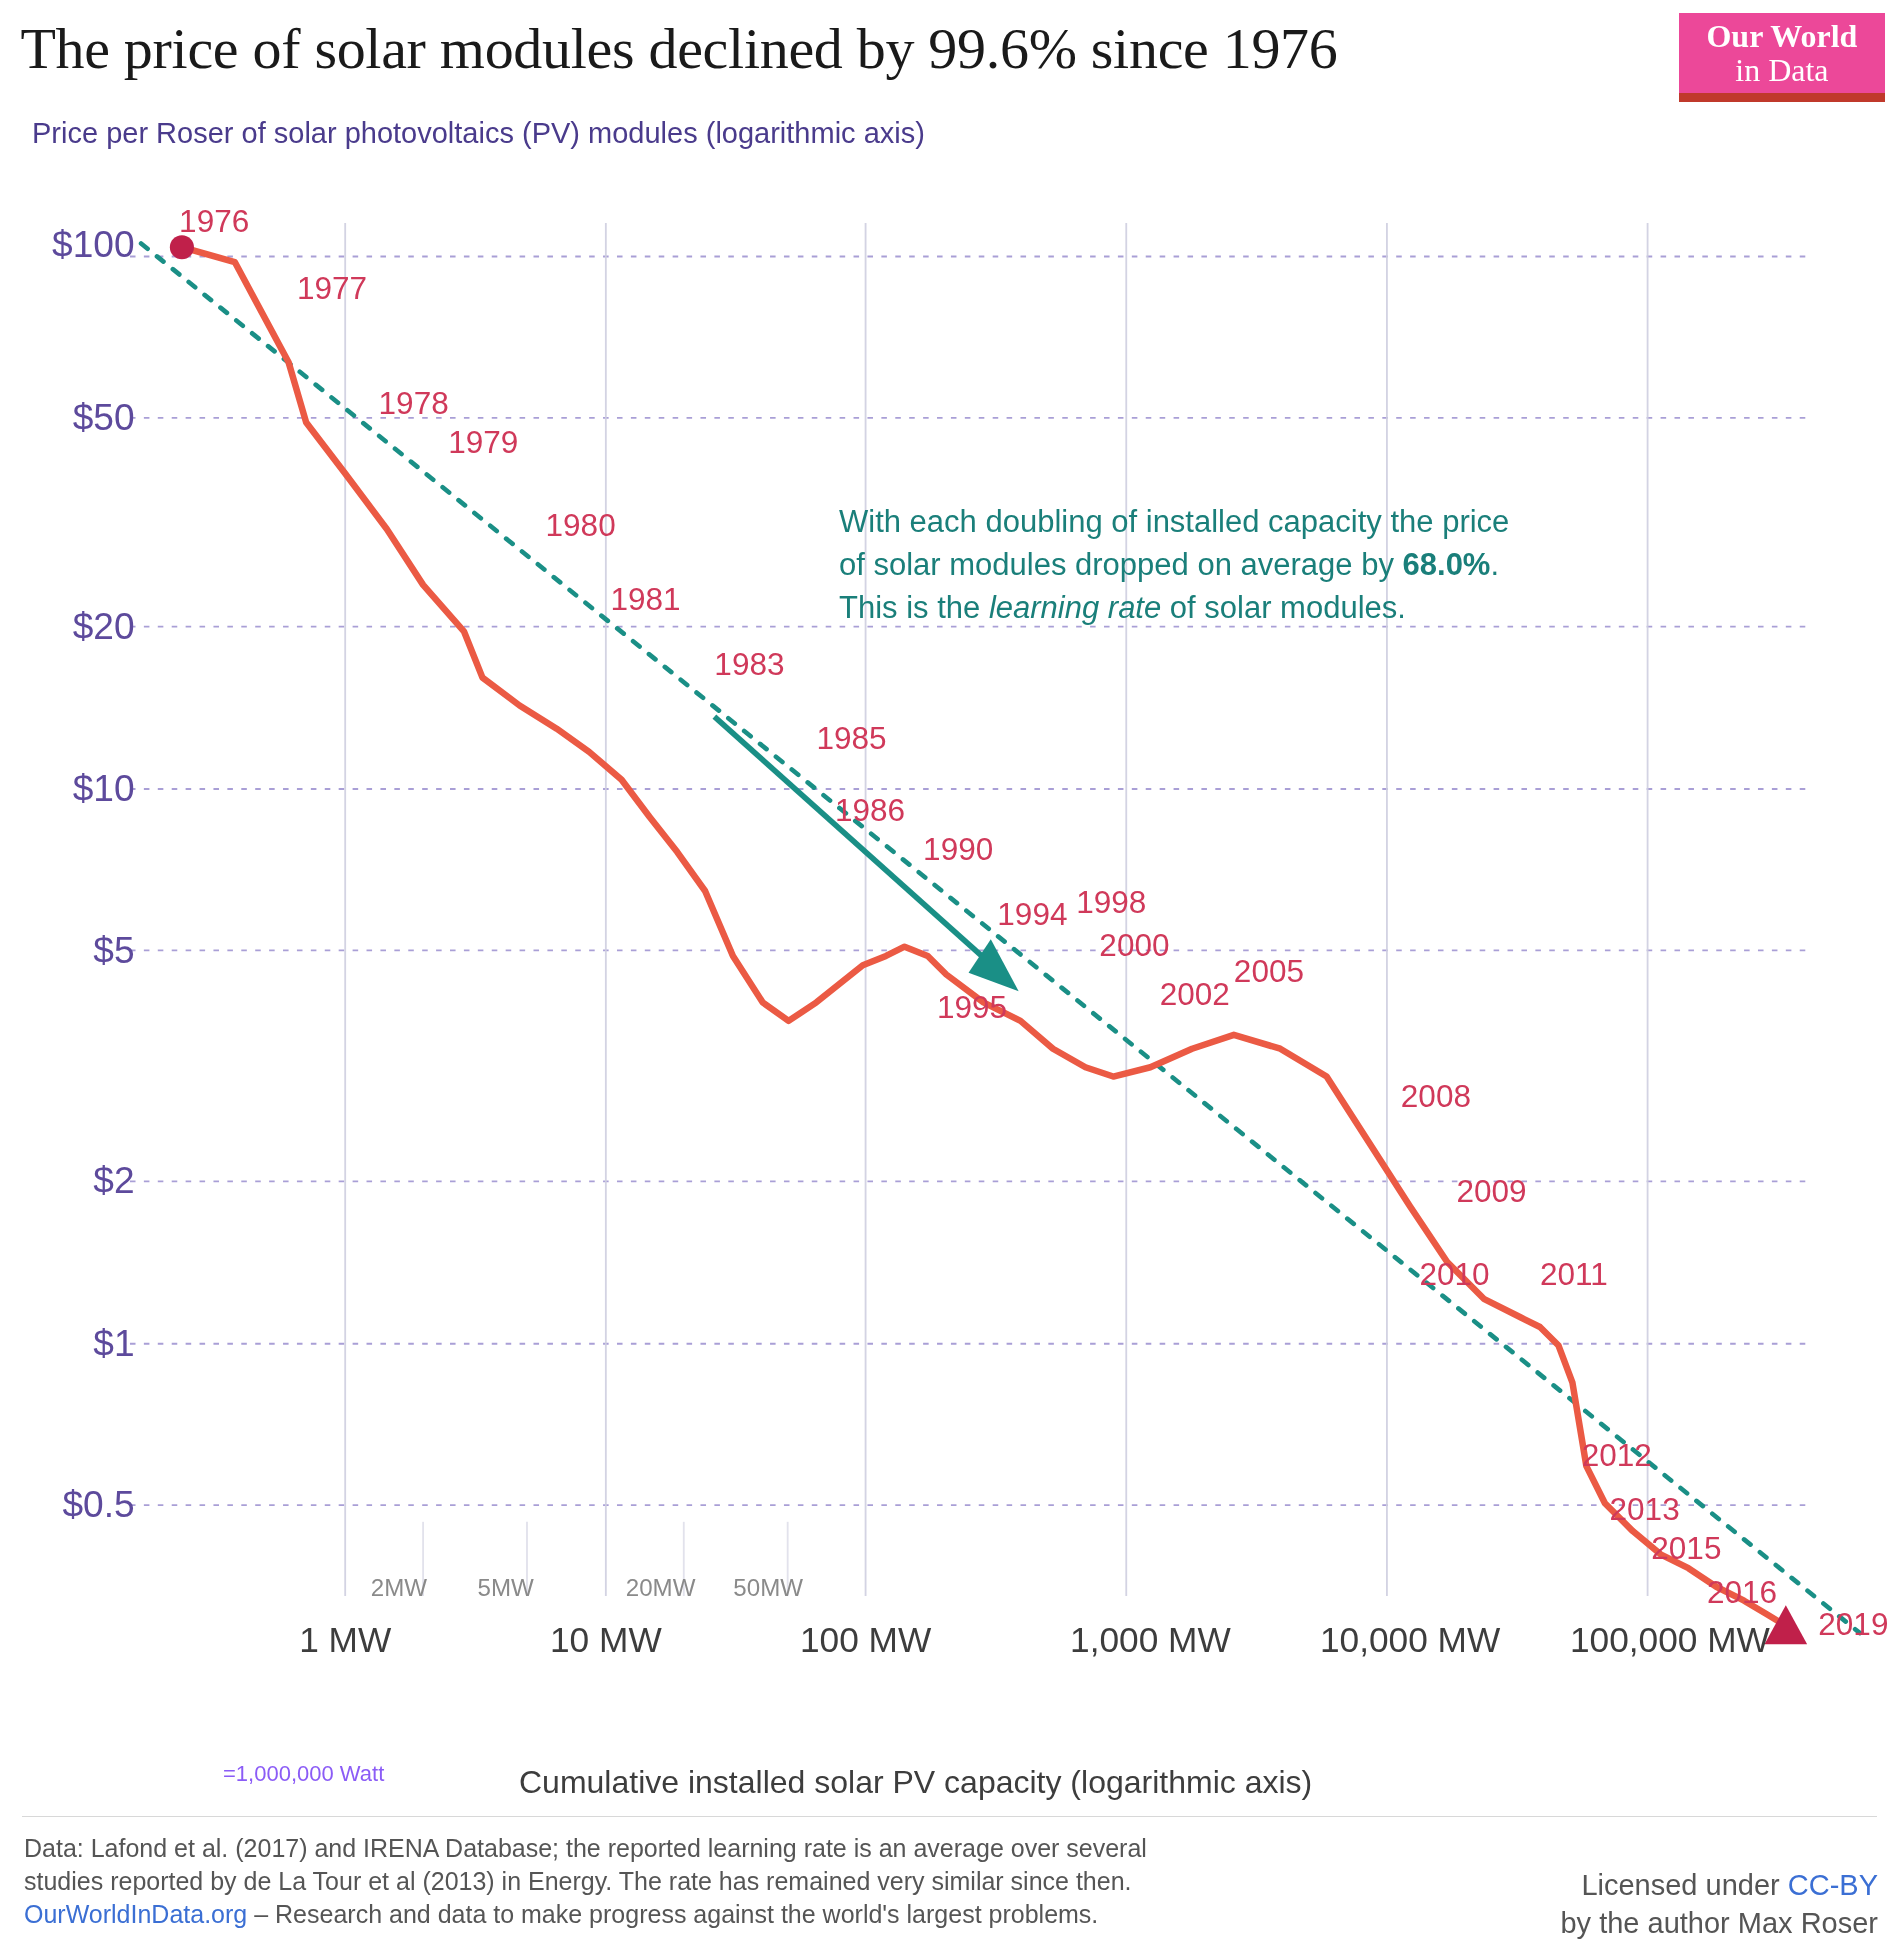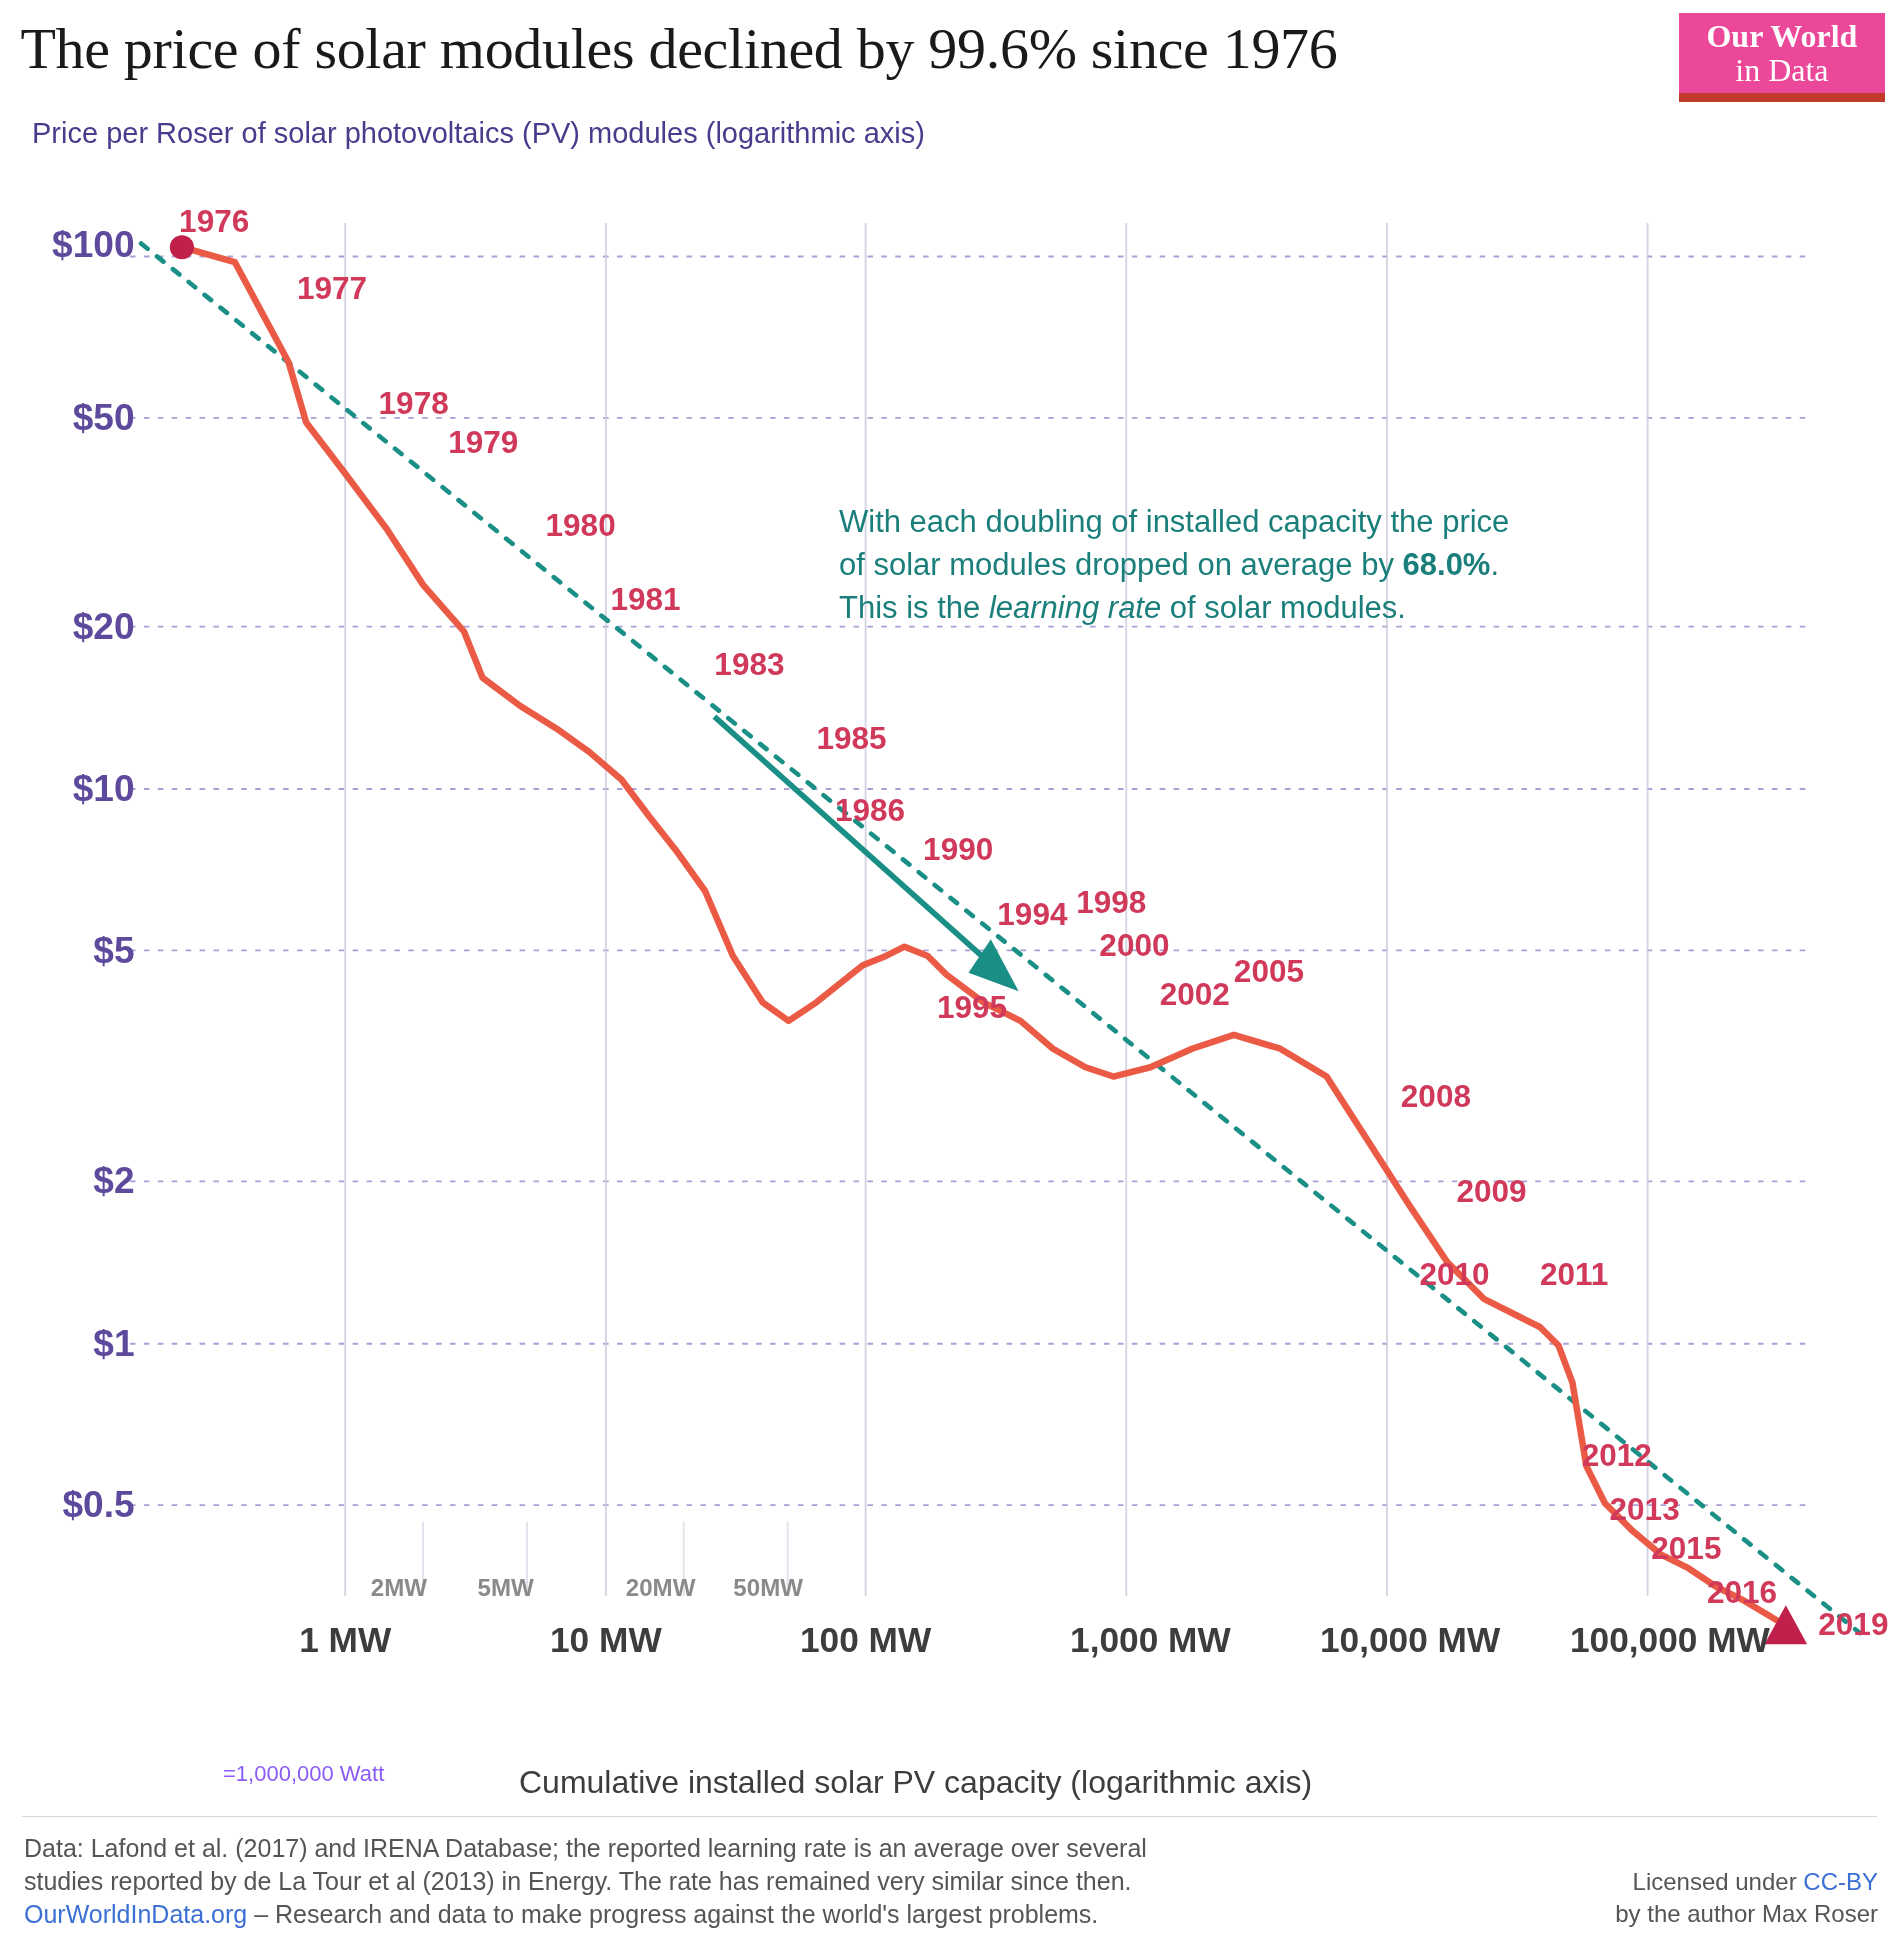--- a/index.html
+++ b/index.html
@@ -25,21 +25,21 @@
   #subtitle{
     position:absolute;left:32px;top:117px;
     font-size:29px;color:#4a3b8c;
   }
   #subsubtitle{
     position:absolute;left:32px;top:160px;
     font-size:23px;color:#7a6fb0;
   }
 
   
-  #plot{position:absolute;left:0;top:186px;width:1868px;height:1577px;font-weight:bold;}
+  #plot{position:absolute;left:0;top:186px;width:1868px;height:1577px;}
   #plot svg{display:block;}
 
   
   #annotation{
     position:absolute;left:839px;top:501px;width:863px;
     font-size:31px;line-height:1.38;color:#1a7f7a;
   }
   #annotation b{font-weight:bold;}
   #annotation i{font-style:italic;}
   #x-axis-label{
@@ -50,21 +50,21 @@
   }
 
   
   #footer{
     position:absolute;left:24px;top:1832px;width:1484px;
     font-size:25px;line-height:1.32;color:#555;
   }
   #footer .link{color:#3b6fd4;}
   #license{
     position:absolute;right:22px;top:1866px;text-align:right;
-    font-size:24px;line-height:1.32;color:#555;
+    font-size:29px;line-height:1.32;color:#555;
   }
   #license .link{color:#3b6fd4;}
   .divider{position:absolute;left:22px;top:1816px;width:1855px;height:0.9px;background:#d8d8d8;}
 </style>
 </head>
 <body>
 
 <div class="wrap">
 
   <div id="title">The price of solar modules declined by 99.6% since 1976</div>

